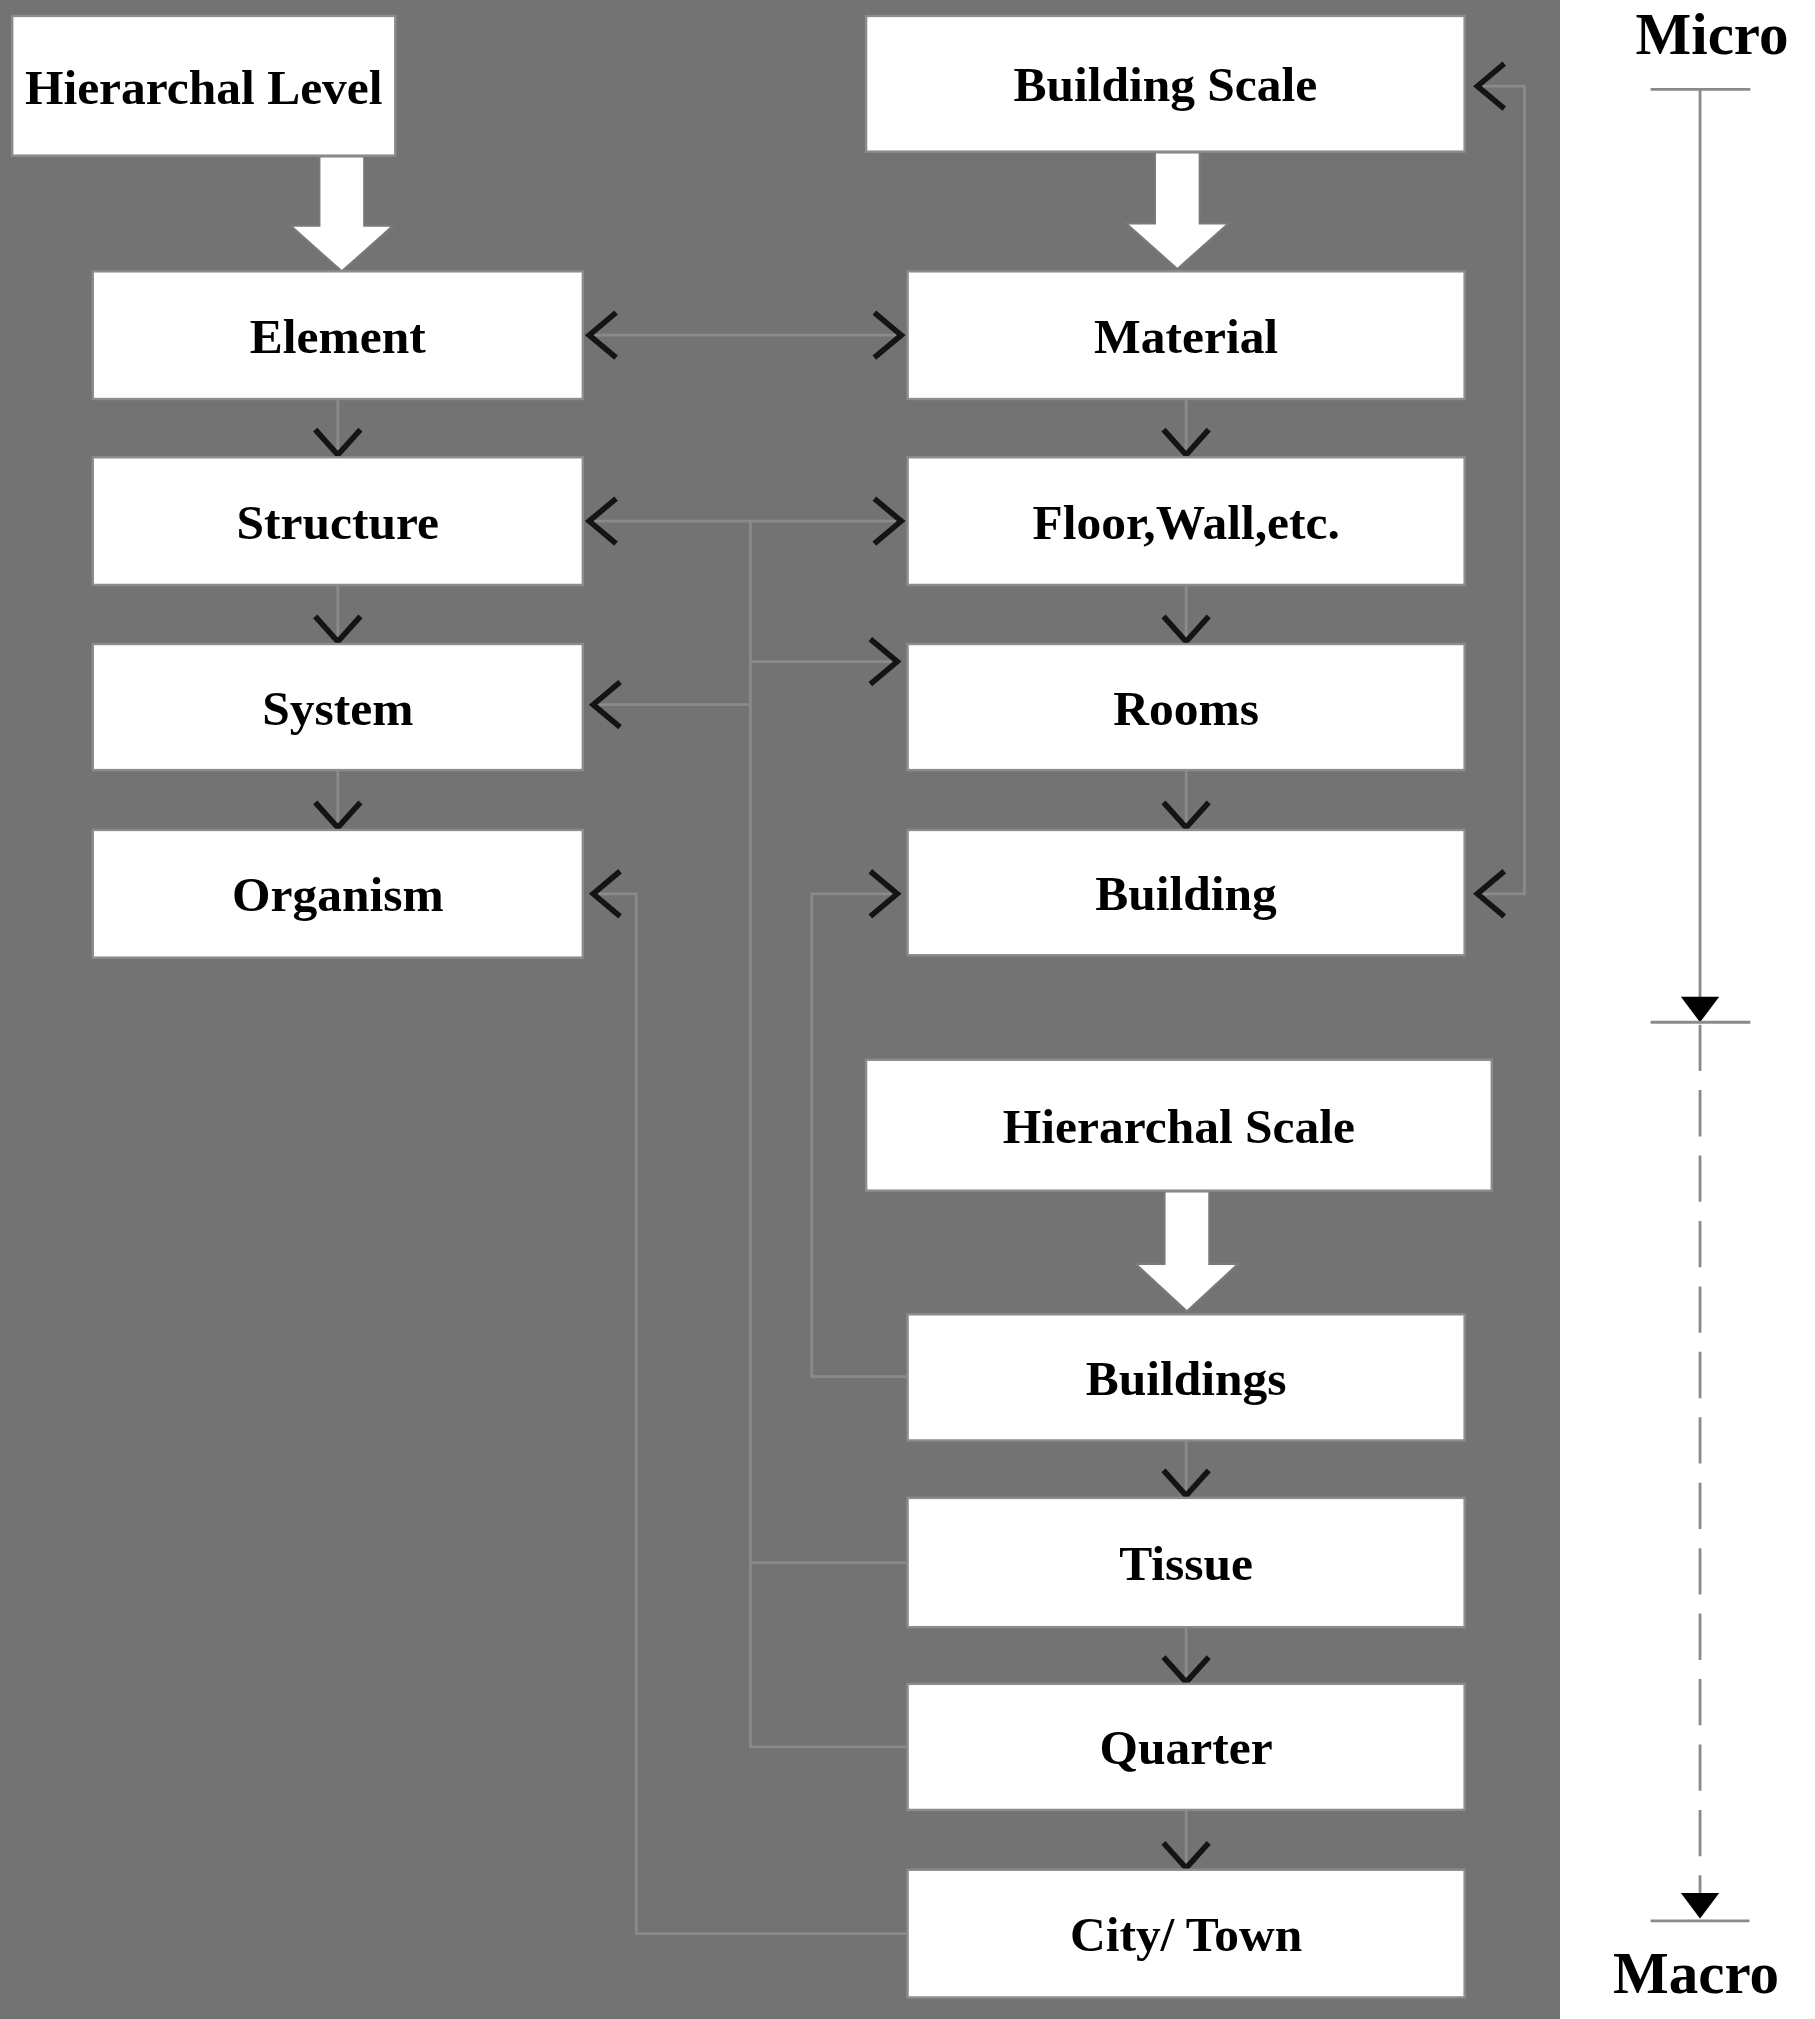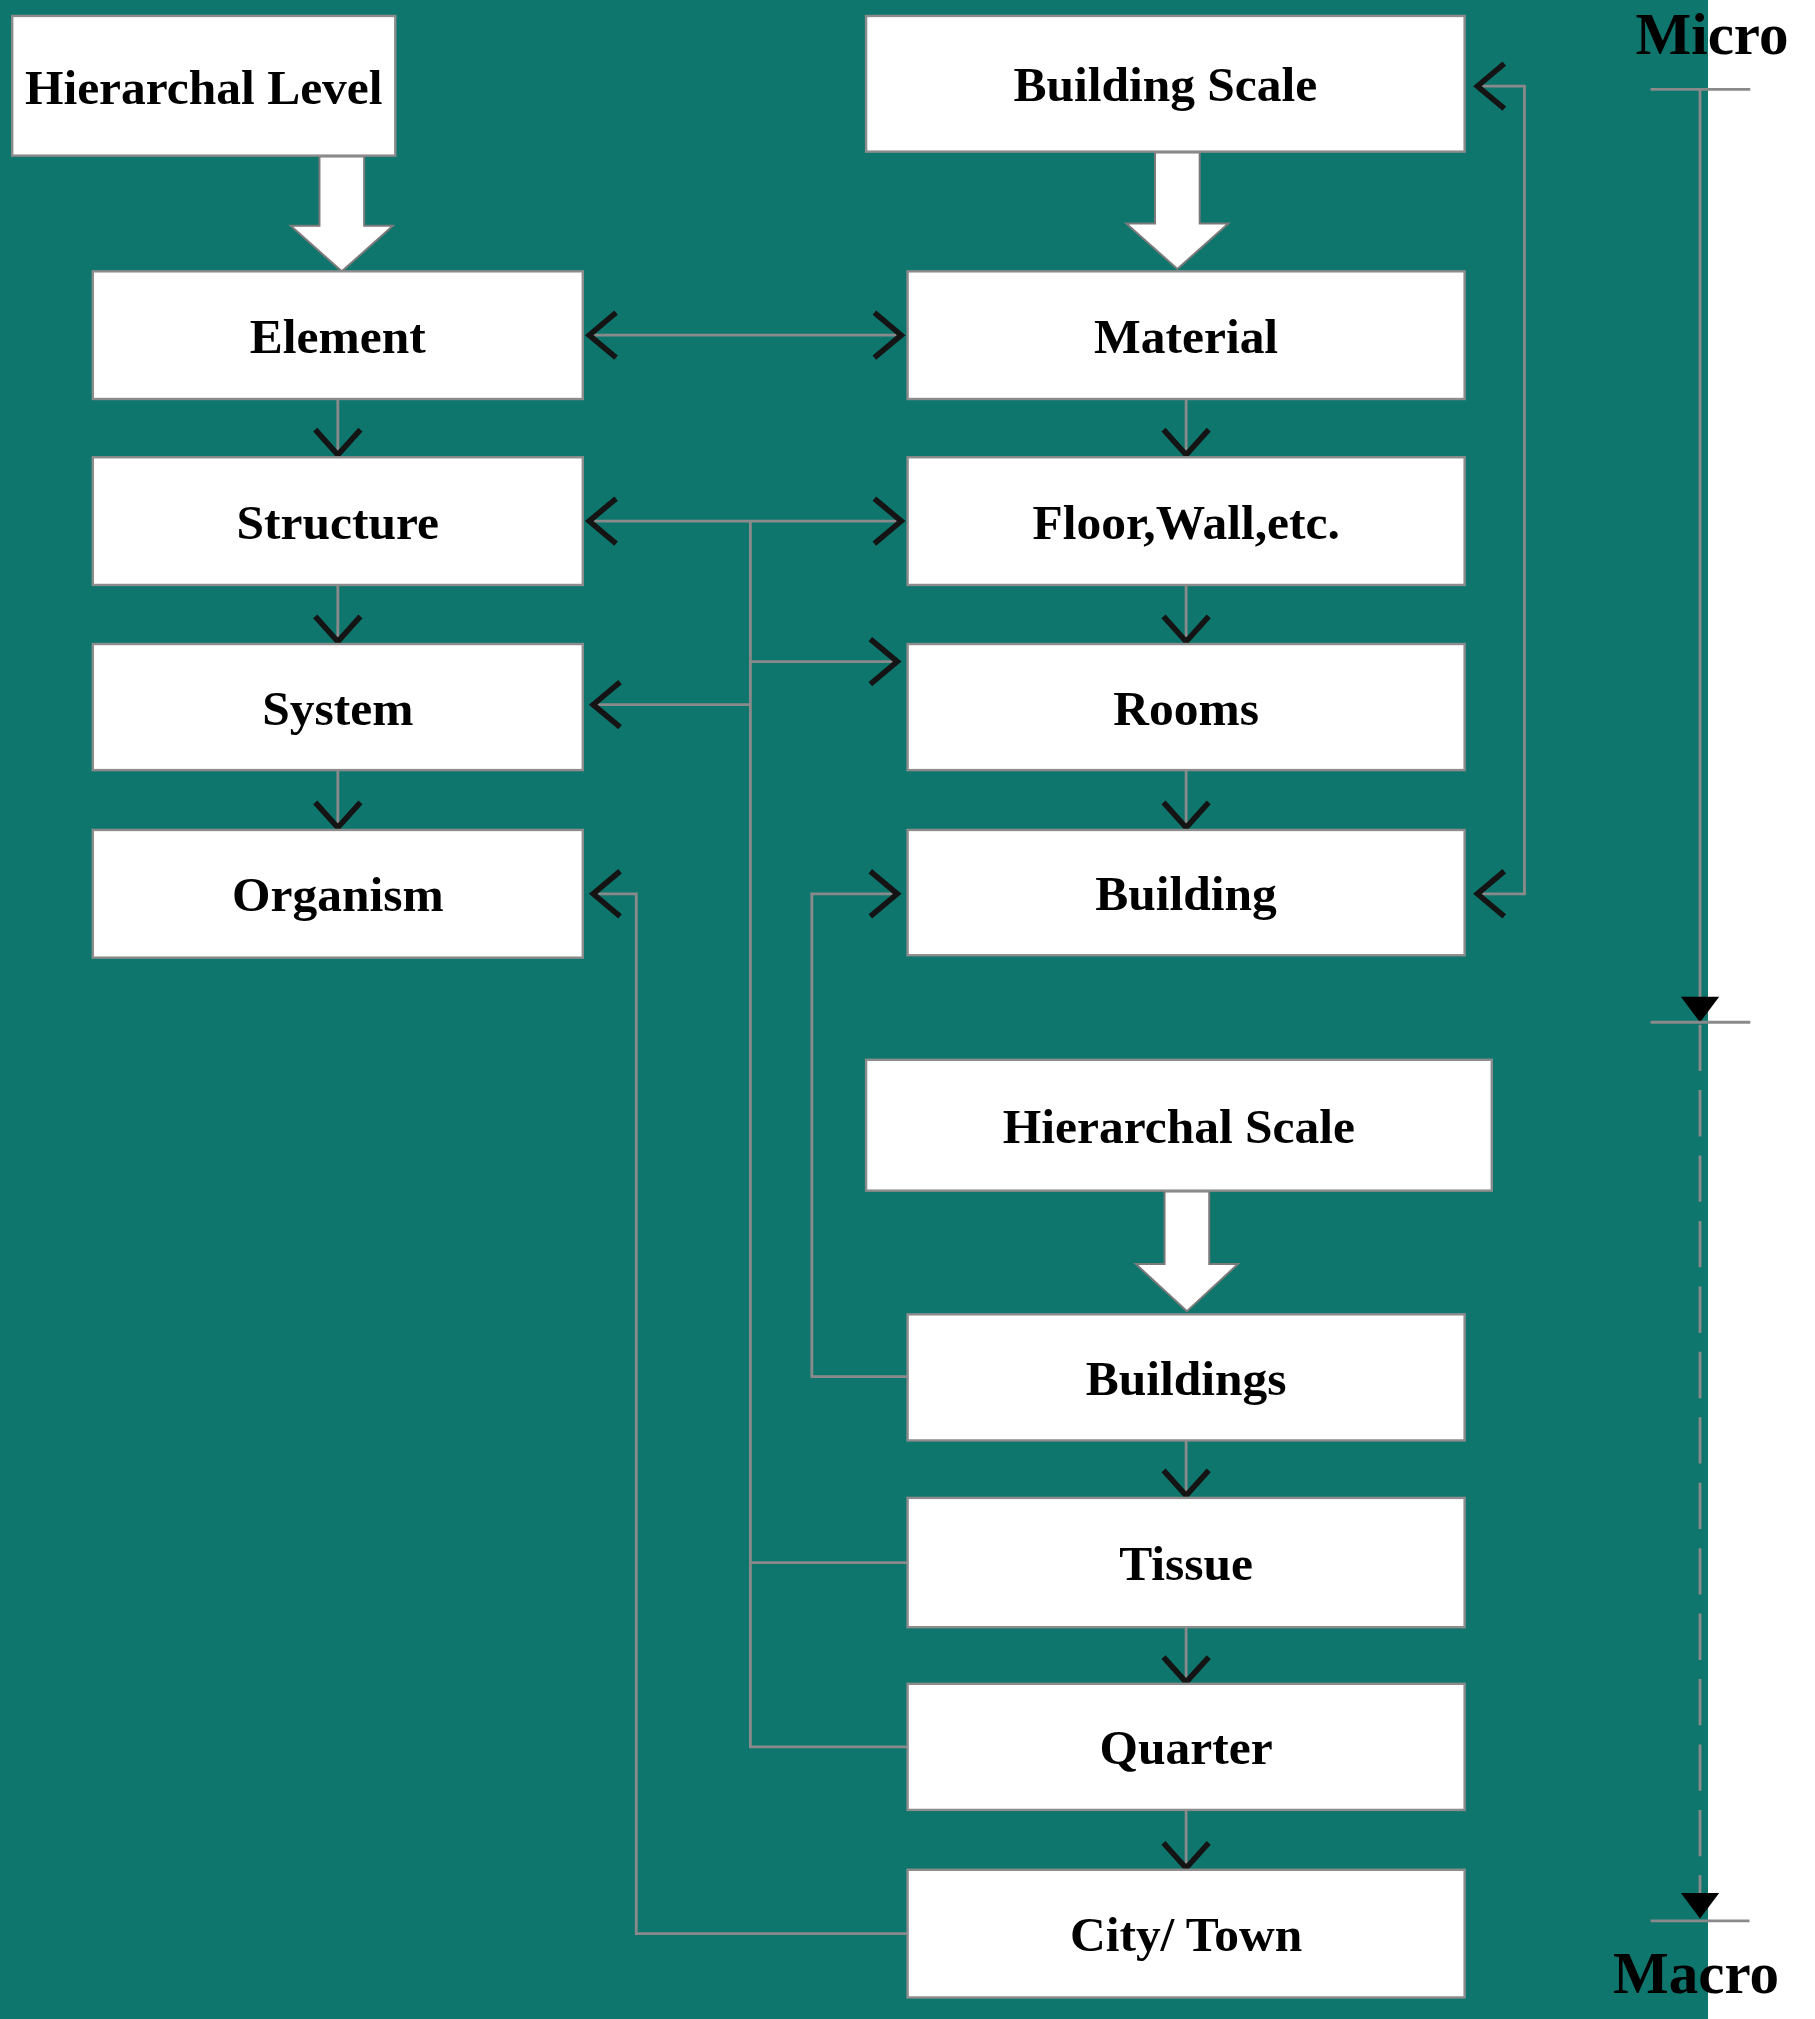--- a/index.html
+++ b/index.html
@@ -1,23 +1,23 @@
 <!DOCTYPE html>
 <html style="font-size:12.8px"><head>
 <meta charset="utf-8">
 <style>
   html, body {
     margin: 0;
     padding: 0;
     background: #ffffff;
   }
   .stage {
-    width: 1708px;
+    width: 1560px;
     height: 2019px;
-    background: #0f766e;
+    background: #737373;
     position: relative;
     font-family: "Liberation Serif", "DejaVu Serif", serif;
   }
   svg { display: block; }
   .box-rect {
     fill: #ffffff;
     stroke: #8c8c8c;
     stroke-width: 3;
   }
   .box-label {

